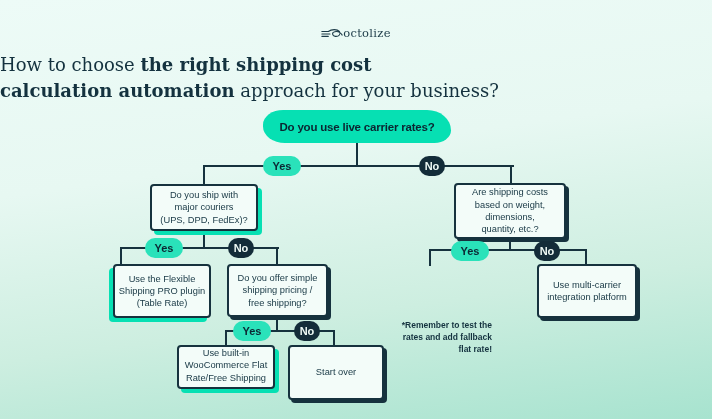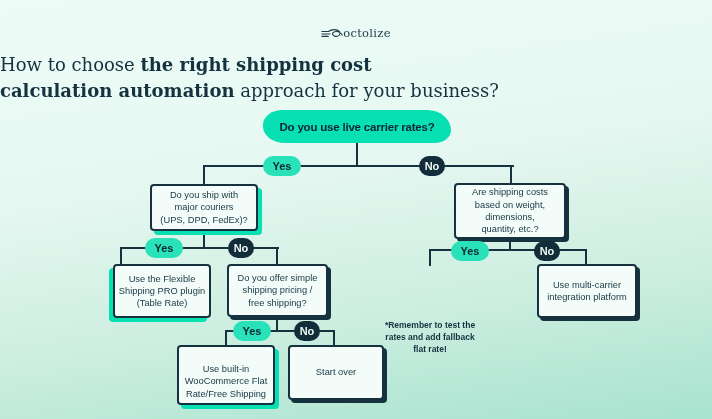--- a/index.html
+++ b/index.html
@@ -24,21 +24,21 @@
     font-size:11px; font-weight:600; border-radius:10px; z-index:2; box-sizing:border-box; }
   .badge.yes { background:#2ae2ba; color:#0c2733; }
   .badge.no  { background:#132c39; color:#eef9f5; }
   .box { position:absolute; background:#f3fcf9; border:2px solid #16323e; border-radius:4px;
     display:flex; align-items:center; justify-content:center; text-align:center;
     font-size:9.3px; line-height:1.32; color:#173744; padding:3px; box-sizing:border-box; z-index:1; }
   .box .txt { white-space:pre-line; }
   .sh-teal  { box-shadow:4px 4px 0 #06e0b3;align-items:flex-end; }
   .sh-teall { box-shadow:-4px 4px 0 #06e0b3; }
   .sh-navy  { box-shadow:3px 3px 0 #16323e; }
-  .footnote { position:absolute; left:368px; top:320px; width:124px; text-align:center;
+  .footnote { position:absolute; left:368px; top:320px; width:124px; text-align:right;
     font-size:8.5px; font-weight:600; color:#14323f; line-height:1.4; white-space:pre-line; z-index:1; }
 </style>
 </head>
 <body>
 
 <div class="canvas">
 
   <div class="logo-row">
     <span style="display:flex;">
       <svg width="22" height="13" viewBox="0 0 27 14">
@@ -105,21 +105,21 @@
   <div class="box sh-teall" style="left:73px;top:264px;width:98px;height:54px;margin-left:40px;">
     <span class="txt">Use the Flexible
 Shipping PRO plugin
 (Table Rate)</span>
   </div>
   <div class="box sh-navy" style="left:227px;top:264px;width:101px;height:53px;">
     <span class="txt">Do you offer simple
 shipping pricing /
 free shipping?</span>
   </div>
-  <div class="box sh-teal" style="left:177px;top:345px;width:98px;height:60px;">
+  <div class="box sh-teal" style="left:177px;top:345px;width:98px;height:44px;">
     <span class="txt">Use built-in
 WooCommerce Flat
 Rate/Free Shipping</span>
   </div>
   <div class="box sh-navy" style="left:288px;top:345px;width:96px;height:55px;">
     <span class="txt">Start over</span>
   </div>
   <div class="box sh-navy" style="left:537px;top:264px;width:100px;height:54px;">
     <span class="txt">Use multi-carrier
 integration platform</span>

